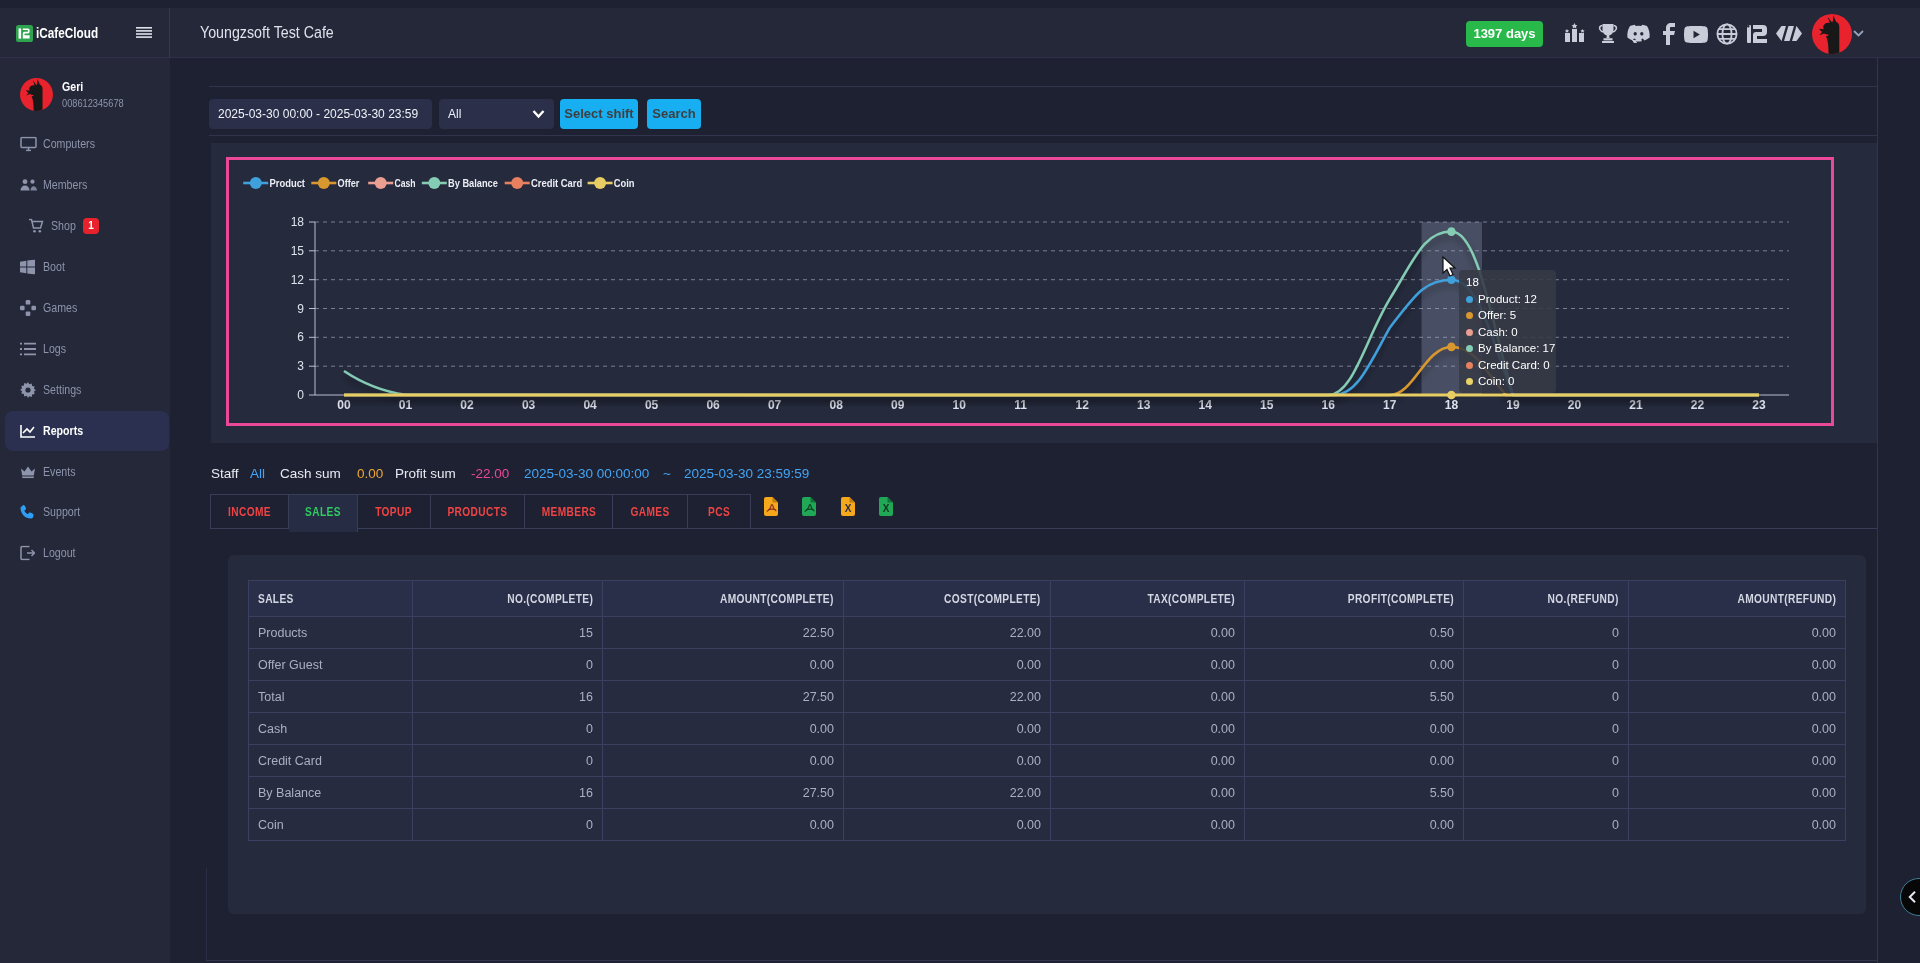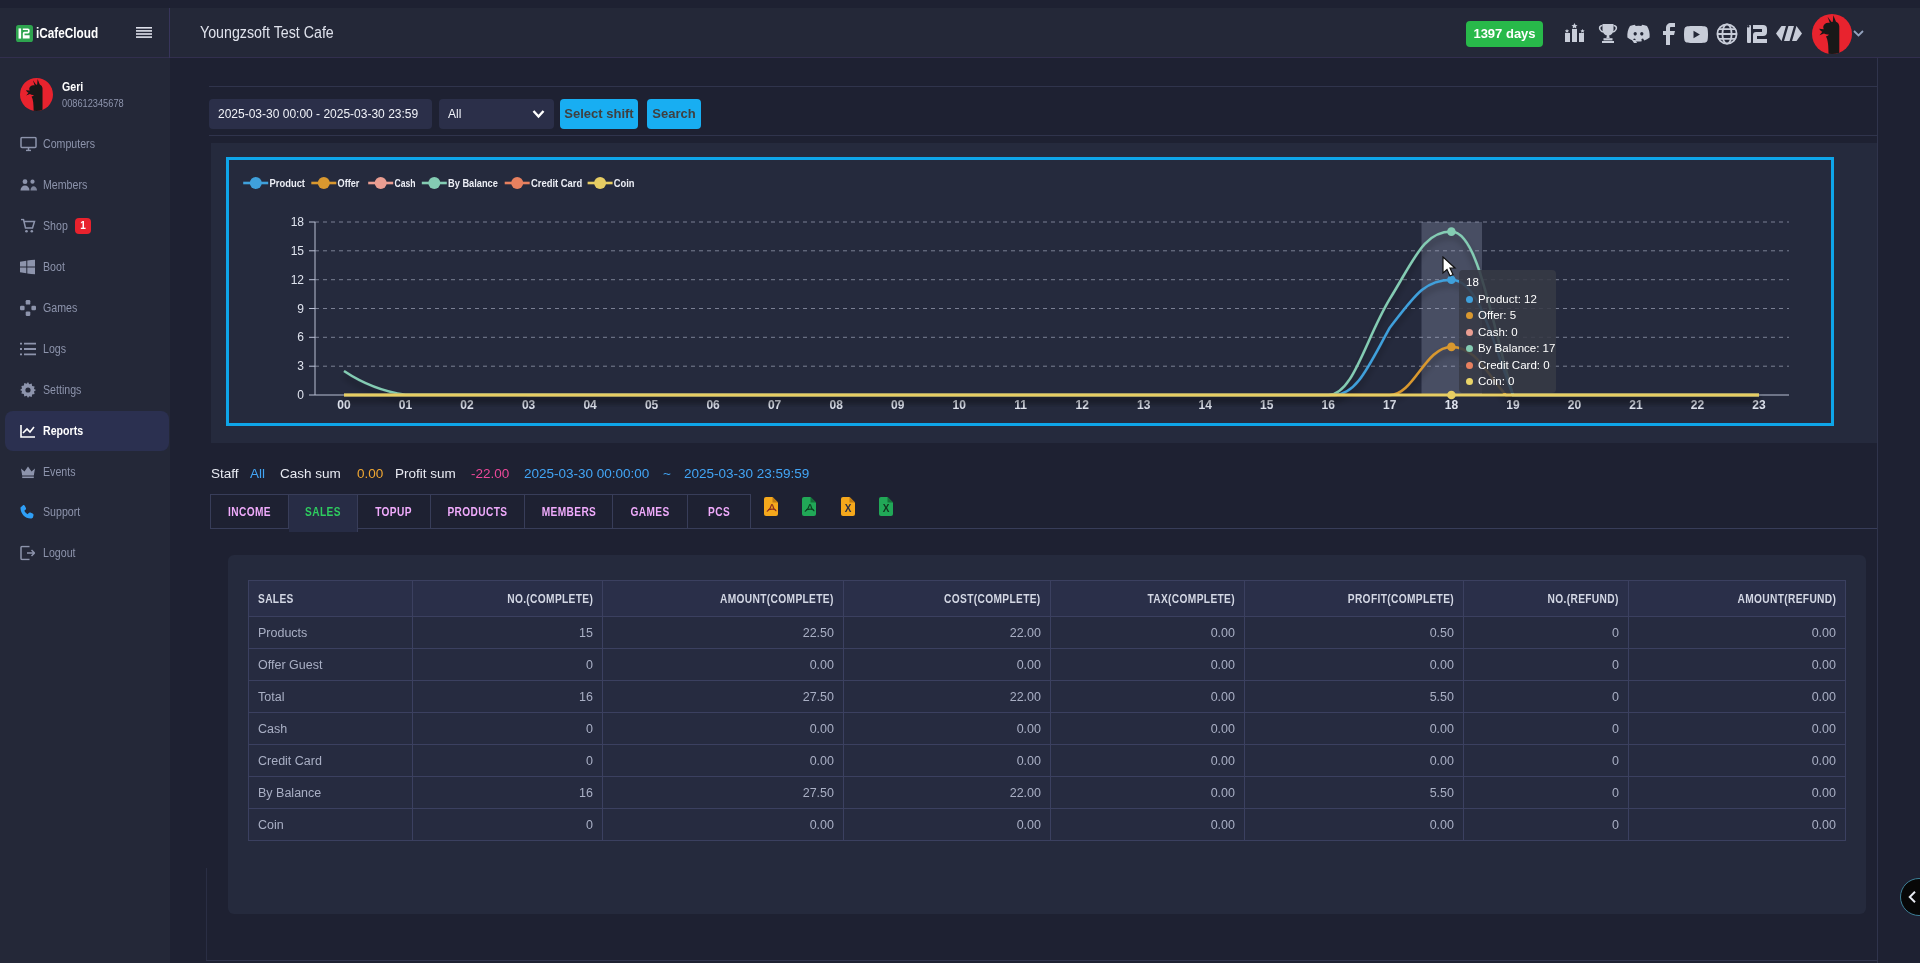--- a/index.html
+++ b/index.html
@@ -21,24 +21,24 @@
 
   
   .hr { position:absolute; background:#30344c; height:1px; }
   .vr { position:absolute; background:#30344c; width:1px; }
 
   .input-like { position:absolute; background:#2b2f49; border-radius:4px; height:30px; color:#f0f2f8; font-size:12px; line-height:30px; white-space:nowrap; overflow:hidden; }
   .btn-cyan { position:absolute; background:#18aef2; border-radius:4px; height:30px; color:#404040; font-size:13px; font-weight:bold; text-align:center; line-height:30px; }
 
   
   #chartpanel { position:absolute; left:211px; top:135px; width:1666px; height:300px; background:#252a3d; }
-  #chartbox { position:absolute; left:15px; top:14px; width:1608px; height:269px; border:3px solid #0ea5e9; }
-
-  
-  .tab { position:absolute; top:486px; height:35px; border:1px solid #383d59; border-left:none; color:#f0abfc; font-size:13px; font-weight:bold; text-align:center; letter-spacing:.5px; }
+  #chartbox { position:absolute; left:15px; top:14px; width:1608px; height:269px; border:3px solid #ec4899; }
+
+  
+  .tab { position:absolute; top:486px; height:35px; border:1px solid #383d59; border-left:none; color:#ef4444; font-size:13px; font-weight:bold; text-align:center; letter-spacing:.5px; }
   .tab span { display:inline-block; margin-top:9px; transform:scaleX(0.78); }
   .tab.first { border-left:1px solid #383d59; }
   .tab.active { color:#2ecc5f; background:#272c45; height:38px; border-bottom:none; }
 
   
   #tablepanel { position:absolute; left:228px; top:547px; width:1638px; height:359px; background:#252a3d; border-radius:6px; }
   table.rep { border-collapse:collapse; position:absolute; left:20px; top:25px; table-layout:fixed; }
   table.rep th, table.rep td { border:1px solid #3b4060; font-weight:bold; font-size:12px; color:#d3d7e4; padding:0 9px; white-space:nowrap; overflow:hidden; }
   table.rep th { height:36px; background:#2a2f49; text-align:left; letter-spacing:.4px; }
   table.rep th.num, table.rep td.num { text-align:right; }
@@ -154,21 +154,21 @@
       </div>
     <div class="menu-item" style="top:107px;">
         <svg width="18" height="13" viewBox="0 0 18 13" fill="#8d94ac">
           <circle cx="5" cy="3.2" r="2.4"></circle>
           <circle cx="12.5" cy="3.2" r="2.1"></circle>
           <path d="M0.5 12 c0-3 2-5 4.5-5 s4.5 2 4.5 5z"></path>
           <path d="M10.5 12 c0-2.6 1.4-4.3 3-4.3 1.8 0 3.5 1.7 3.5 4.3z" opacity="0.85"></path>
         </svg>
         <span class="mi-txt">Members</span>
       </div>
-    <div class="menu-item" style="top:148px;">
+    <div class="menu-item" style="top:148px;margin-left:8px;">
         <svg width="16" height="15" viewBox="0 0 16 15" fill="none" stroke="#8d94ac" stroke-width="1.5">
           <path d="M1 1 h2.5 l2 8.5 h7 l2-6.5 h-10"></path>
           <circle cx="6.5" cy="12.8" r="1.3" fill="#8d94ac" stroke="none"></circle>
           <circle cx="11.8" cy="12.8" r="1.3" fill="#8d94ac" stroke="none"></circle>
         </svg>
         <span class="mi-txt">Shop</span>
         <span style="position:absolute;left:75px;top:50%;transform:translateY(-50%);width:16px;height:16px;background:#e8222d;border-radius:4px;color:#fff;font-size:10px;font-weight:bold;text-align:center;line-height:16px;">1</span>
       </div>
     <div class="menu-item" style="top:189px;padding-left:44px;">
         <svg width="15" height="15" viewBox="0 0 15 15" fill="#8d94ac">

